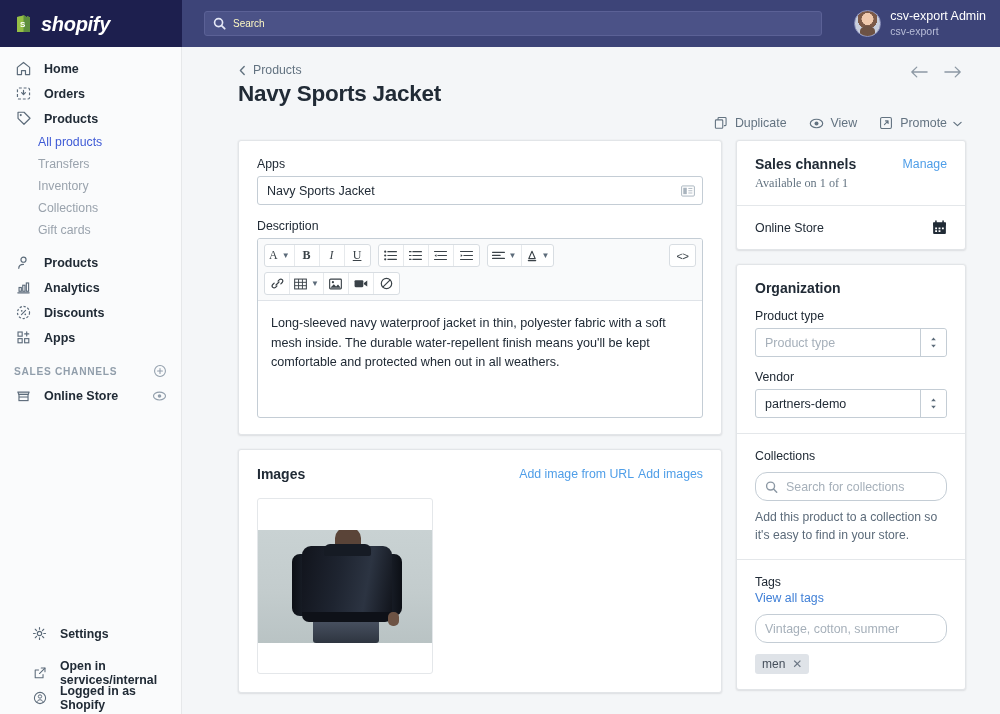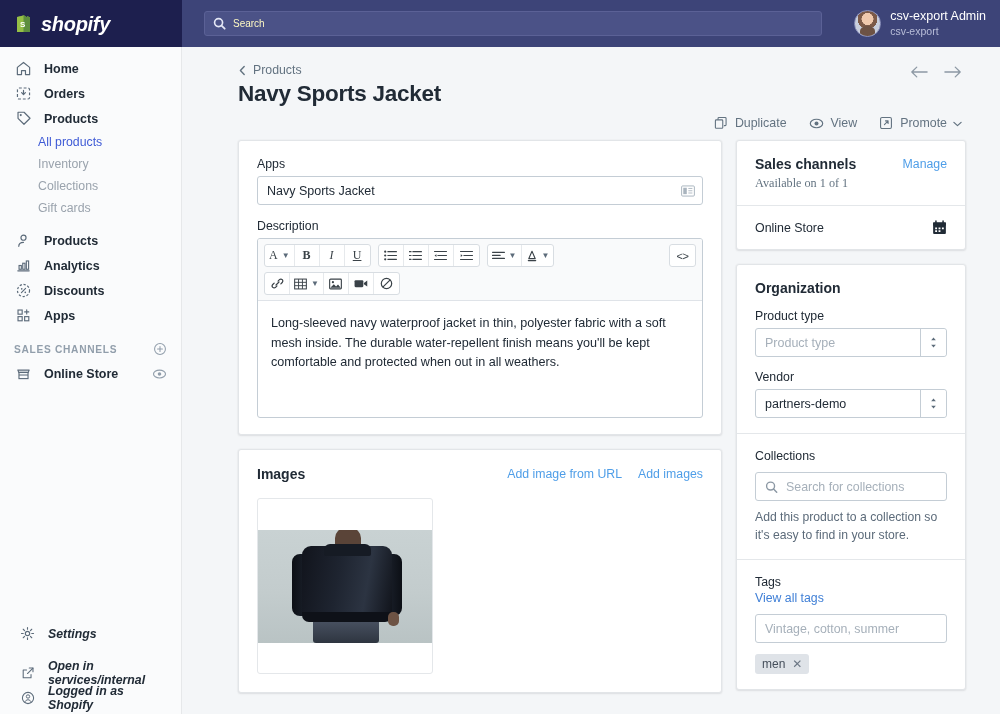--- a/index.html
+++ b/index.html
@@ -88,21 +88,21 @@
   .nav-sub .nlabel { color: #9aa3ad; }
   .nav-gap { height: 9px; }
   .nav-section-head {
     display: flex; align-items: center; justify-content: space-between;
     padding: 0 14px; height: 24px; margin-top: 9px;
   }
   .nav-section-title {
     font-size: 10.2px; font-weight: bold; letter-spacing: 0.7px;
     color: #919eab; text-transform: uppercase;
   }
-  #leftnav-bottom { position: absolute; bottom: 0; left: 4px; width: 100%; padding-bottom: 4px; font-style: italic; }
+  #leftnav-bottom { position: absolute; bottom: 0; left: 16px; width: 100%; padding-bottom: 4px; }
   .nav-item.small .nlabel { font-weight: bold; font-size: 12.3px; }
 
   
   #main {
     position: absolute; top: 47px; left: 182px; width: 818px; height: 667px;
     background: #f4f6f8; overflow: hidden;
   }
   #page-head { padding: 16px 38px 0 56px; position: relative; }
   #breadcrumb {
     display: flex; align-items: center; color: #637381;
@@ -171,21 +171,21 @@
     font-size: 12.6px; line-height: 1.55; color: #212b36;
   }
 
   
   .card-head-row {
     display: flex; align-items: center; justify-content: space-between;
     padding: 16px 18px 0 18px;
   }
   .link { color: #4f9ee8; font-size: 12.3px; cursor: pointer; }
   .link-blue { color: #3f7fd6; }
-  .img-links { display: flex; gap: 16px; }
+  .img-links { display: flex; gap: 4px; }
   .img-thumb-wrap { padding: 16px 18px 18px 18px; }
   .img-thumb {
     width: 176px; height: 176px; border: 1px solid #e4e7ea; border-radius: 3px;
     background: #fff; display:flex; align-items:center; justify-content:center; overflow:hidden;
   }
   .jacket {
     width: 176px; height: 113px; position: relative;
     background: linear-gradient(180deg,#c9d2d3 0%, #c3cccd 55%, #b9c3c4 100%);
     overflow: hidden;
   }
@@ -229,21 +229,21 @@
   .select-text { padding-left: 9px; font-size: 12.5px; color: #212b36; }
   .select-text.placeholder { color: #a6b0ba; }
   .select-btn {
     position: absolute; right: 0; top: 0; bottom: 0; width: 26px;
     border-left: 1px solid #c4cdd5; background: #fff;
     display: flex; align-items: center; justify-content: center;
     border-radius: 0 3px 3px 0; cursor: pointer;
   }
   .search-input-wrap {
     position: relative; width: 100%; height: 29px;
-    border: 1px solid #c4cdd5; border-radius: 3px; background: #fff;
+    border: 1px solid #c4cdd5; border-radius: 12px; background: #fff;
     display: flex; align-items: center; padding-left: 30px;
   }
   .search-input-wrap .sicon2 { position: absolute; left: 9px; top: 50%; transform: translateY(-50%); display:flex; }
   .search-ph { color: #a6b0ba; font-size: 12.4px; }
   .helper {
     font-size: 12.2px; color: #5c6b7a; line-height: 1.45; margin-top: 8px;
   }
   .tag-chip {
     display: inline-flex; align-items: center; gap: 7px;
     background: #dfe3e8; border-radius: 3px; padding: 3px 7px;
@@ -314,20 +314,23 @@
       <svg width="17" height="17" viewBox="0 0 18 18">
           <path d="M9.6 2.4H3.2v6.4l6.3 6.3 6.4-6.4z" fill="none" stroke="#5c6b7a" stroke-width="1.25" stroke-linejoin="round"></path>
           <circle cx="6.1" cy="5.4" r="1.1" fill="#5c6b7a"></circle>
         </svg>
     </span>
     <span class="nlabel">Products</span>
   </div>
 
   <div class="nav-sub active">
     <span class="nlabel" style="color:#3f5bd6">All products</span>
+  </div>
+  <div class="nav-sub">
+    <span class="nlabel">Transfers</span>
   </div>
   <div class="nav-sub">
     <span class="nlabel">Inventory</span>
   </div>
   <div class="nav-sub">
     <span class="nlabel">Collections</span>
   </div>
   <div class="nav-sub">
     <span class="nlabel">Gift cards</span>
   </div>

